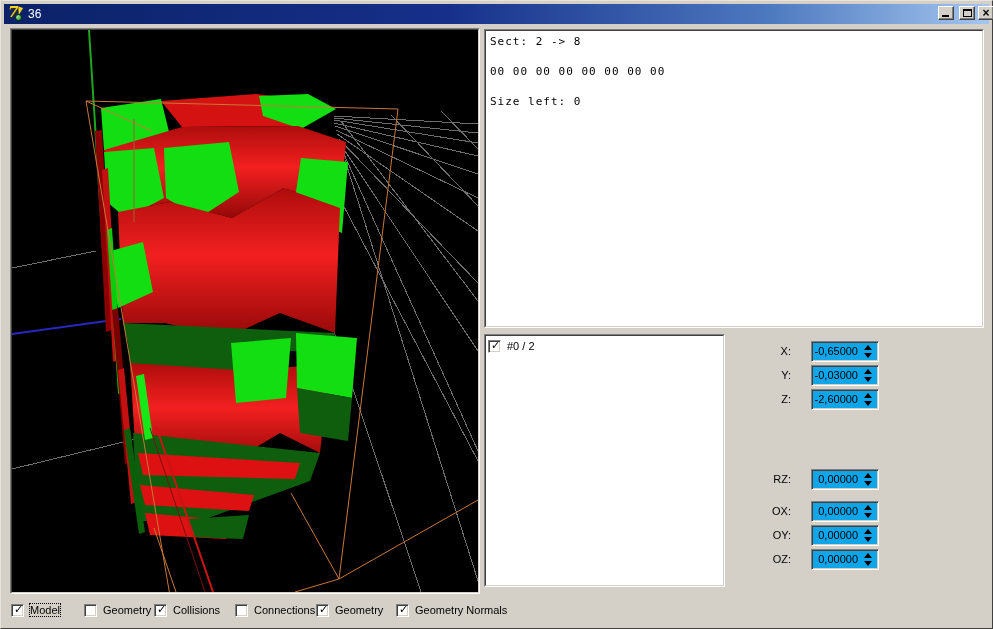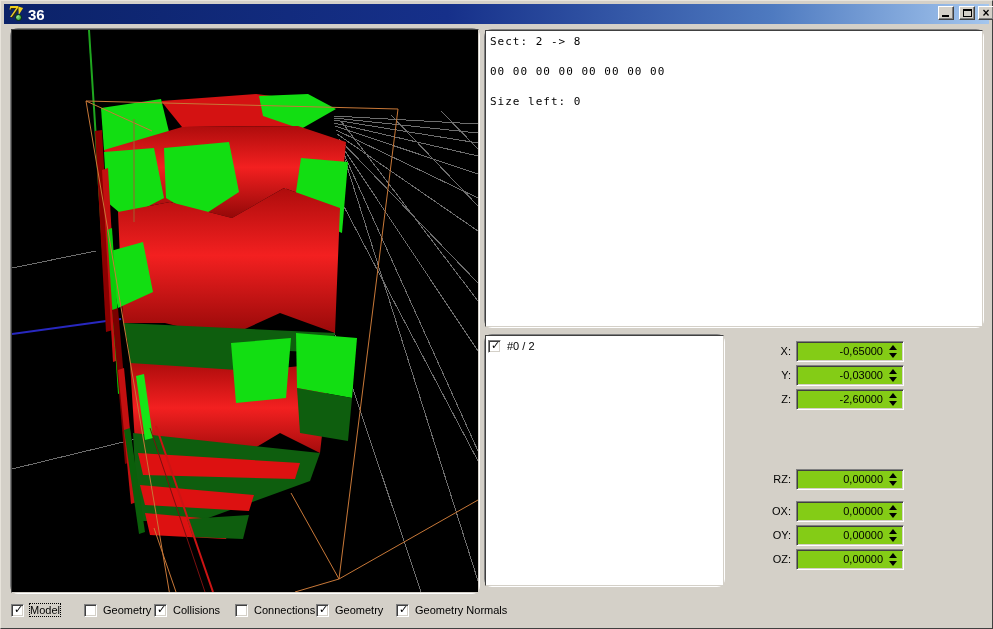--- a/index.html
+++ b/index.html
@@ -14,34 +14,34 @@
               background:linear-gradient(to right,#0B2268 0%,#16308A 45%,#4E7AC0 78%,#A4C6EE 100%);
               display:flex; align-items:center; }
   .app-icon { position:relative; width:16px; height:16px; margin-left:3px; }
   .app-icon .seven { position:absolute; left:1px; top:-3px; font:italic bold 15px "DejaVu Serif", serif;
                      color:#F2D21E; text-shadow:1px 1px 0 #3A3000; }
   .app-icon .ball { position:absolute; left:8px; top:8px; width:7px; height:7px; border-radius:50%;
                     background:radial-gradient(circle at 30% 30%, #9AE89A, #1E8A1E); border:1px solid #0A3A0A; }
   .app-icon .spark { position:absolute; left:10px; top:1px; width:0; height:0;
                      border-left:3px solid transparent; border-right:2px solid transparent;
                      border-top:8px solid #F2D21E; transform:rotate(18deg); }
-  .title-text { color:#FFF; font-weight:bold; font-size:15px; margin-left:5px; }
+  .title-text { color:#FFF; font-weight:normal; font-size:12px; margin-left:5px; }
   .winbtn { position:absolute; top:5px; width:16px; height:14px; background:#D4D0C8;
             border-top:1px solid #FFF; border-left:1px solid #FFF;
             border-right:1px solid #404040; border-bottom:1px solid #404040;
             box-shadow:inset -1px -1px 0 #808080; }
   .winbtn.min { left:937px; } .winbtn.max { left:958px; } .winbtn.cls { left:977px; }
   .glyph-min { position:absolute; left:3px; bottom:2px; width:7px; height:2px; background:#000; }
   .glyph-max { position:absolute; left:3px; top:2px; width:9px; height:8px;
                border:1px solid #000; border-top:2px solid #000; }
   .glyph-cls { position:absolute; left:0; top:-1px; width:14px; text-align:center;
                font:bold 12px "Liberation Sans",sans-serif; }
   
   .sunken { position:absolute; border-top:1px solid #808080; border-left:1px solid #808080;
-            border-bottom:1px solid #FFF; border-right:1px solid #FFF;border-radius:8px; }
+            border-bottom:1px solid #FFF; border-right:1px solid #FFF; }
   .sunken-in { position:absolute; inset:0; border-top:1px solid #404040; border-left:1px solid #404040;
                border-bottom:1px solid #D4D0C8; border-right:1px solid #D4D0C8; }
   #viewport { left:9px; top:27px; width:470px; height:566px; }
   #viewport .sunken-in { background:#000; overflow:hidden; }
   #info-panel { left:483px; top:28px; width:500px; height:299px; }
   #info-panel .sunken-in { background:#FFF; }
   .info-text { position:absolute; left:4px; top:3px;
                font-family:"DejaVu Sans Mono","Liberation Mono",monospace; font-size:11px;
                letter-spacing:1px; line-height:15px; white-space:pre; }
   #object-list { left:483px; top:333px; width:241px; height:253px; }
@@ -53,21 +53,21 @@
               border-bottom:1px solid #FFF; border-right:1px solid #FFF;
               box-shadow:inset 1px 1px 0 #404040, inset -1px -1px 0 #D4D0C8; }
   .checkbox .tick { position:absolute; left:1px; top:-2px; width:11px; text-align:center;
                     font:bold 11px "DejaVu Sans",sans-serif; color:#000; }
   .cb-label { margin-left:6px; }
   .cb-label.focused { outline:1px dotted #000; }
   .bottom-cb { position:absolute; top:602px; display:flex; align-items:center; height:14px; }
   
   .spin-row { position:absolute; left:748px; width:140px; height:21px; }
   .spin-label { position:absolute; left:0; top:4px; width:42px; text-align:right; }
-  .spin-field { position:absolute; left:47px; top:0; width:108px; height:21px; background:#84cc16;
+  .spin-field { position:absolute; left:62px; top:0; width:68px; height:21px; background:#0ea5e9;
                 border-top:1px solid #808080; border-left:1px solid #808080;
                 border-bottom:1px solid #FFF; border-right:1px solid #FFF;
                 box-shadow:inset 1px 1px 0 #404040, inset -1px -1px 0 #D4D0C8; }
   .spin-value { position:absolute; right:20px; top:3px; }
   .spin-btns { position:absolute; right:5px; top:3px; width:9px; height:13px; }
   .arr-up { position:absolute; top:0; left:0; width:0; height:0;
             border-left:4px solid transparent; border-right:4px solid transparent;
             border-bottom:5px solid #000; }
   .arr-dn { position:absolute; bottom:0; left:0; width:0; height:0;
             border-left:4px solid transparent; border-right:4px solid transparent;

